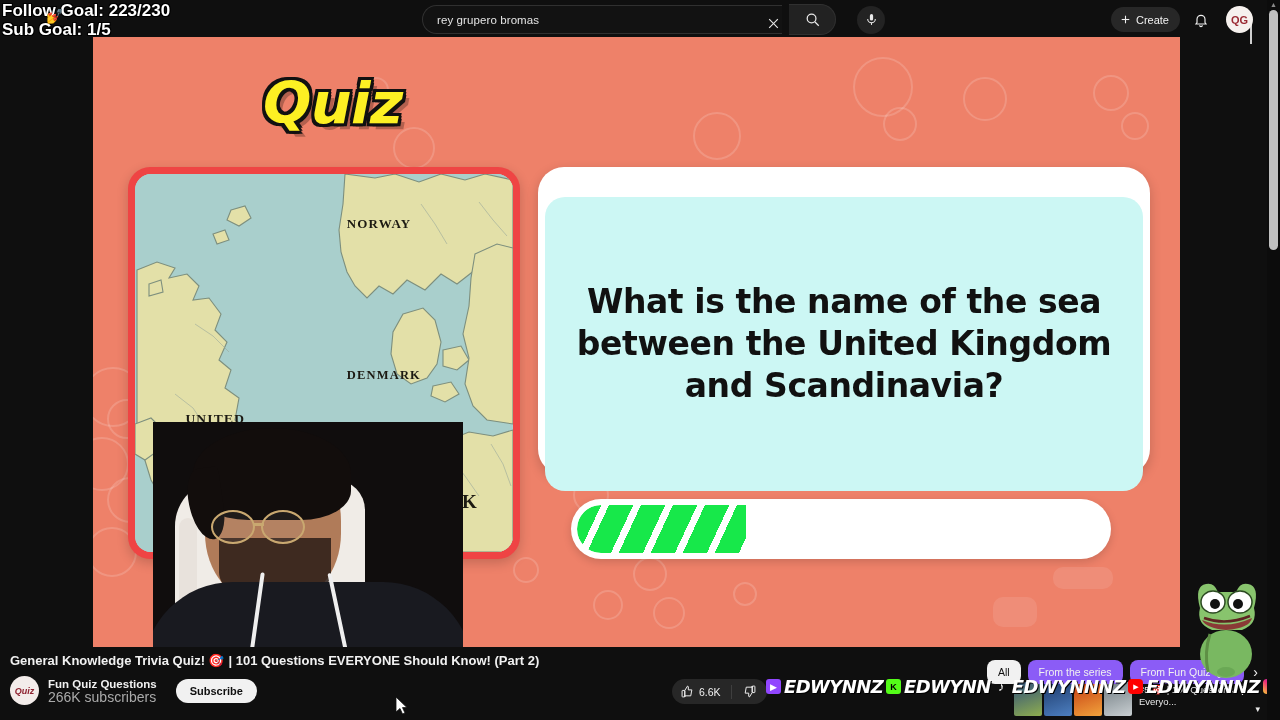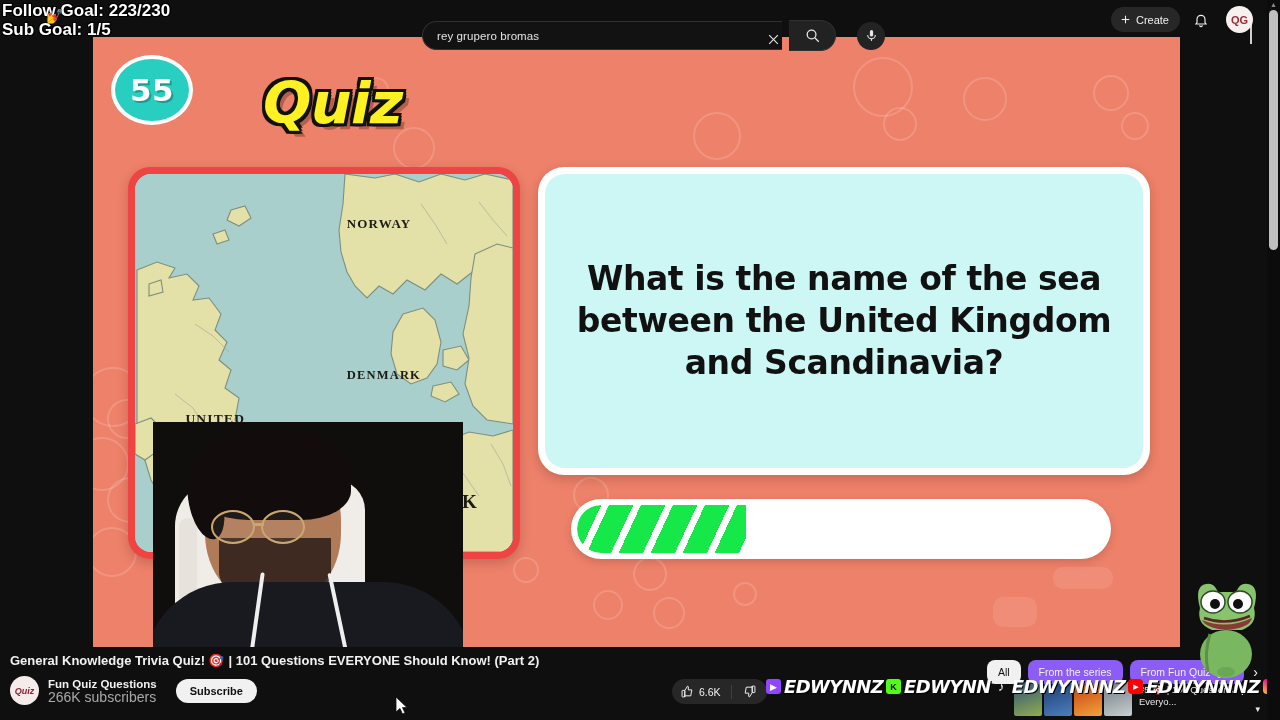--- a/index.html
+++ b/index.html
@@ -8,21 +8,21 @@
     background: #0f0f0f; overflow: hidden;
     font-family: "Liberation Sans", sans-serif;
   }
   #app { position: relative; width: 1280px; height: 720px; background: #0f0f0f; }
 
   
   .yt-topbar {
     position: absolute; top: 0; left: 0; width: 1280px; height: 37px;
     background: #0f0f0f; display: flex; align-items: center; z-index: 40;
   }
-  .search-wrap { position: absolute; left: 422px; top: 20px; display: flex; align-items: center; gap: 8px; }
+  .search-wrap { position: absolute; left: 422px; top: 4px; display: flex; align-items: center; gap: 8px; }
   .search-box {
     width: 360px; height: 29px; border: 1px solid #303030; border-radius: 20px 0 0 20px;
     background: #121212; display: flex; align-items: center; padding-left: 14px;
     border-right: none;
   }
   .search-text { color: #e4e4e4; font-size: 11.5px; letter-spacing: .1px; }
   .clear-btn {
     position: absolute; left: 338px; top: 4px; width: 26px; height: 29px;
     display: flex; align-items: center; justify-content: center; color: #e8e8e8;
     font-size: 14px; cursor: pointer;
@@ -107,21 +107,21 @@
   }
 
   
   .q-card {
     position: absolute; left: 445px; top: 130px; width: 612px; height: 308px;
     background: #ffffff; border-radius: 26px; padding: 7px;
     box-shadow: 0 4px 12px rgba(0,0,0,.18); z-index: 12;
   }
   .q-inner {
     width: 100%; height: 100%; border-radius: 20px; background: #ccf7f4;
-    display: flex; align-items: center; justify-content: center; padding: 16px 24px;
+    display: flex; align-items: center; justify-content: center; padding: 16px 24px; margin-top: 23px;
   }
   .q-text {
     font-family: "DejaVu Sans", sans-serif; font-size: 33px; font-weight: bold;
     color: #111111; text-align: center; line-height: 1.27; letter-spacing: -.4px;
   }
 
   
   .prog-outer {
     position: absolute; left: 478px; top: 462px; width: 540px; height: 60px;
     background: #ffffff; border-radius: 32px; padding: 6px; z-index: 12;
@@ -301,23 +301,20 @@
       <div class="bub" style="left:480px;  top:440px; width:36px;  height:36px;"></div>
       <div class="bub" style="left:540px;  top:520px; width:34px;  height:34px;"></div>
       <div class="bub" style="left:500px;  top:553px; width:30px;  height:30px;"></div>
       <div class="bub" style="left:560px;  top:560px; width:32px;  height:32px;"></div>
       <div class="bub" style="left:640px;  top:545px; width:24px;  height:24px;"></div>
       <div class="bub f" style="left:900px; top:560px; width:44px; height:30px; border-radius:10px;"></div>
       <div class="bub f" style="left:960px; top:530px; width:60px; height:22px; border-radius:10px;"></div>
       <div class="bub" style="left:420px;  top:520px; width:26px;  height:26px;"></div>
     </div>
 
-    <div class="q-badge">
-      <span>55</span>
-    </div>
 
     <div class="q-title">
       <span class="t-yellow">Quiz</span>
     </div>
 
     <div class="map-card">
       <div class="map-inner">
         <svg width="100%" height="100%" viewBox="0 0 378 378" preserveAspectRatio="none">
           <rect width="378" height="378" fill="#a9cfcc"></rect>
           <g fill="#e3e0a8" stroke="#7d8f7e" stroke-width="1.1">

